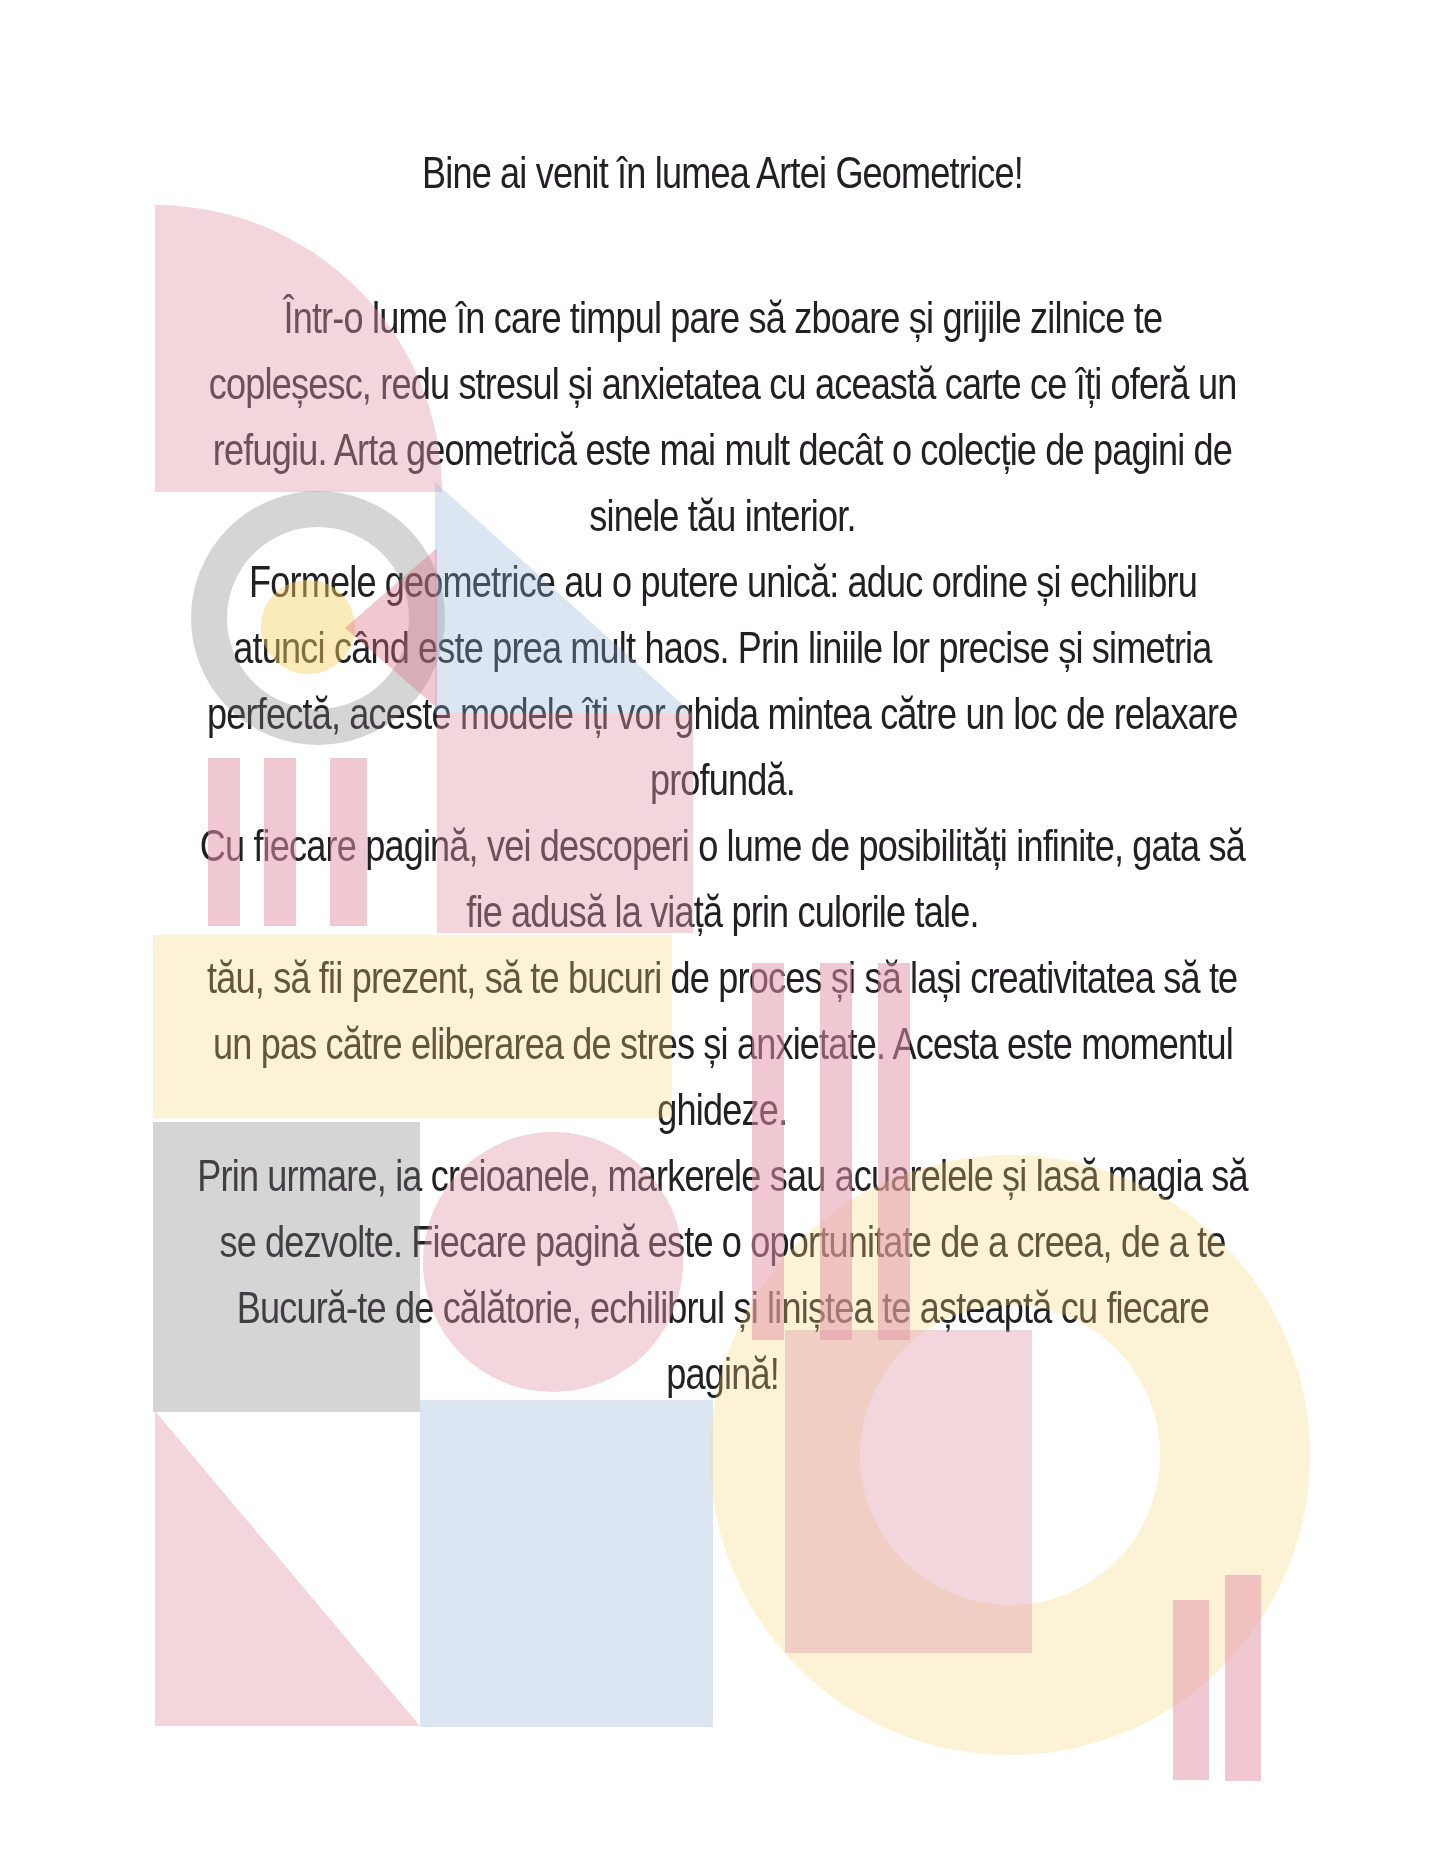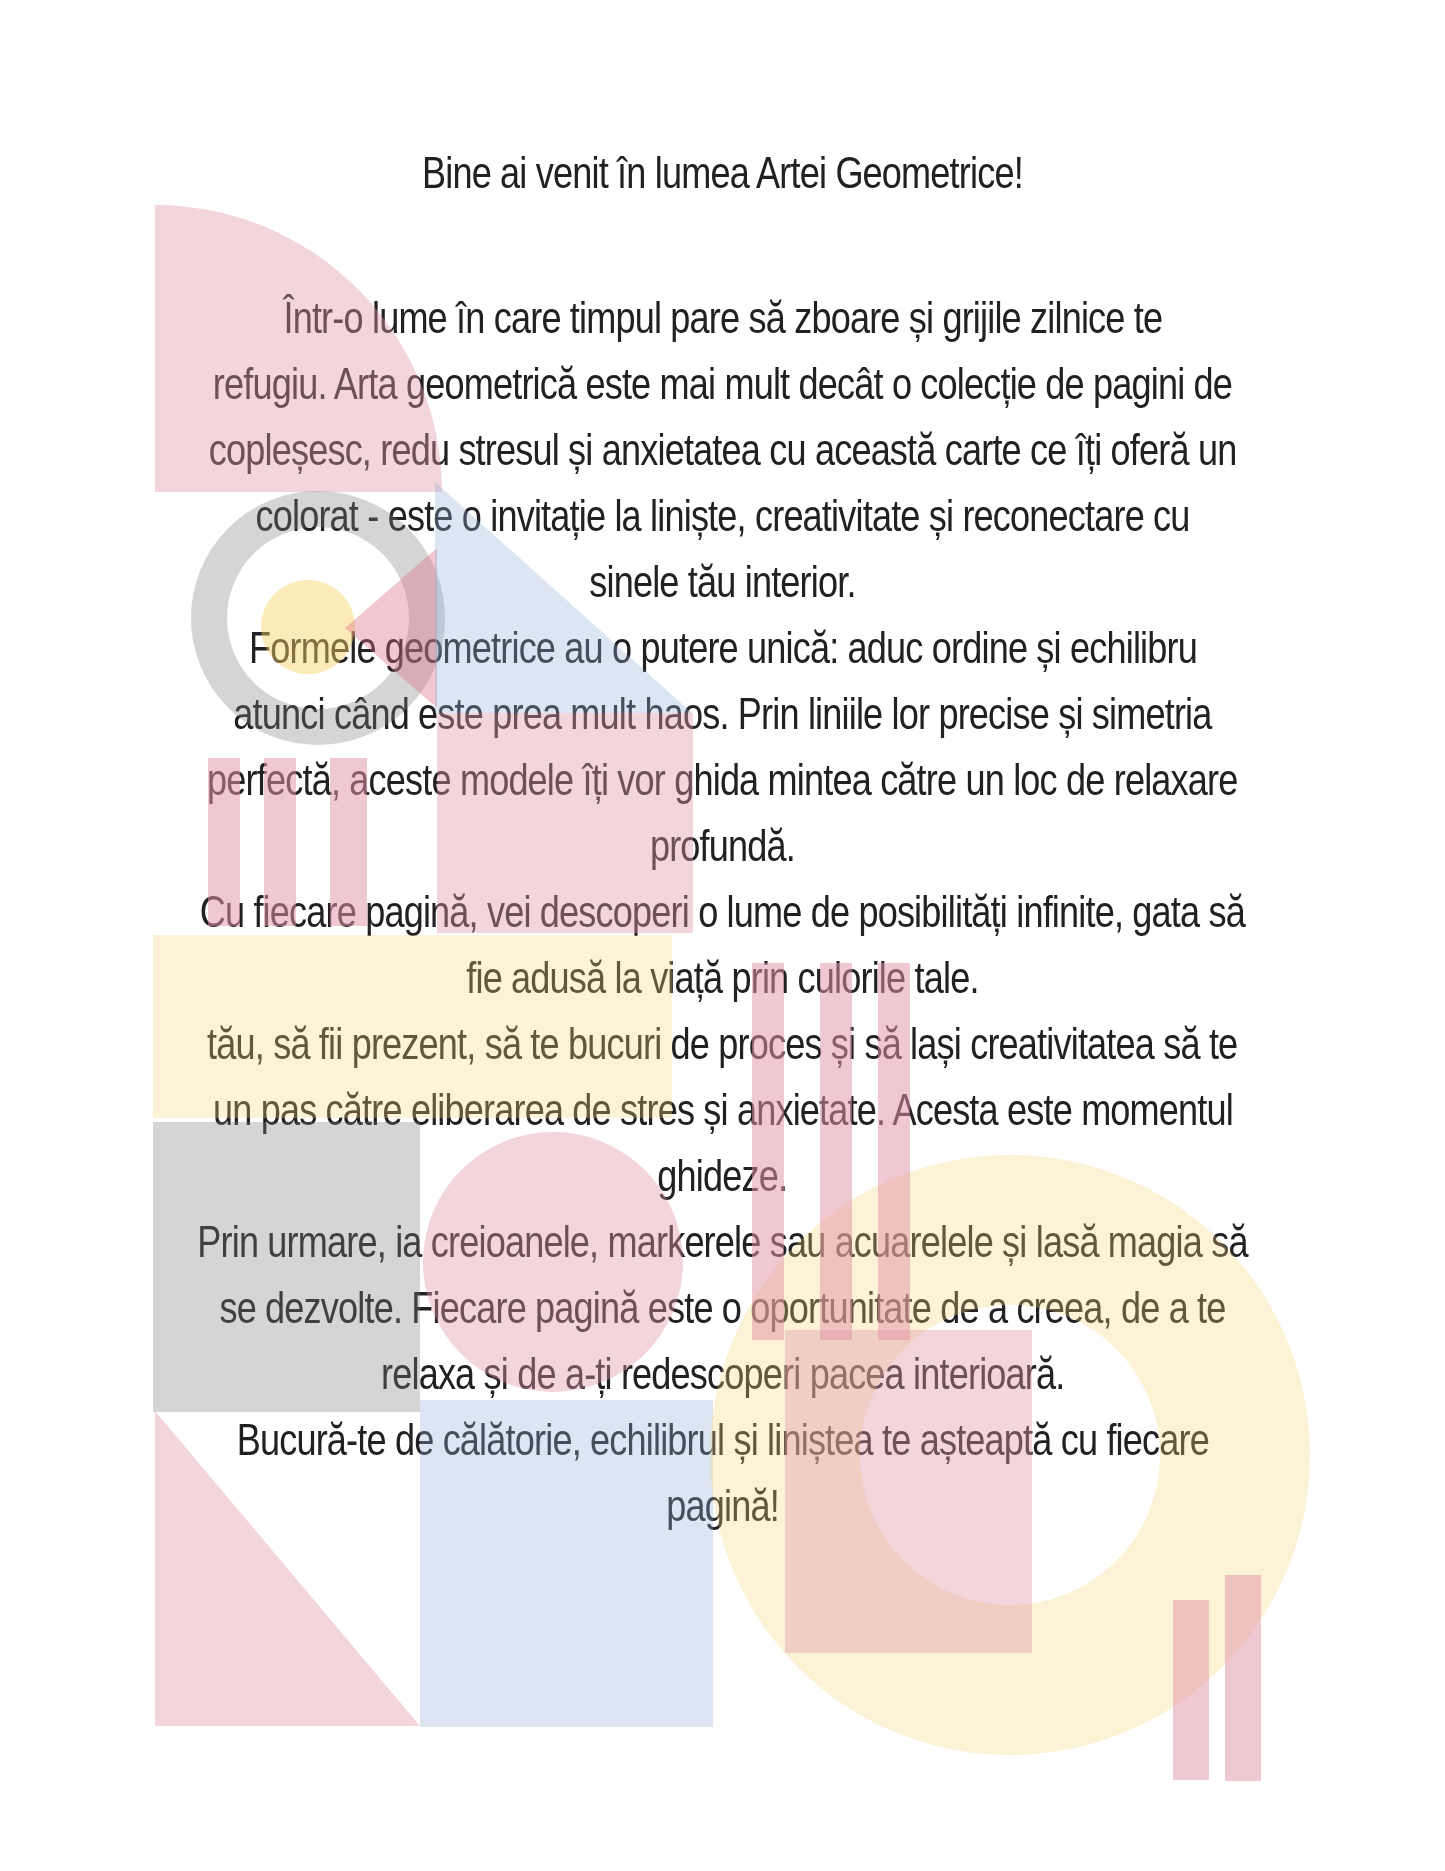--- a/index.html
+++ b/index.html
@@ -64,36 +64,34 @@
 </style>
 </head>
 <body>
 
 <div class="page" style="--pink: rgba(226,149,168,0.40); --pink-bar: rgba(226,149,168,0.52); --red: rgba(217,107,132,0.38); --blue: rgba(143,176,216,0.32); --gray: rgba(128,128,128,0.33); --yellow: rgba(245,214,122,0.30); --yellow-deep: rgba(247,210,100,0.45); background: rgb(255, 255, 255);">
 
   <div class="text-layer" style="color: rgb(35, 32, 36);">
     <div class="line title"><span>Bine ai venit în lumea Artei Geometrice!</span></div>
     <div class="spacer"></div>
     <div class="line"><span>Într-o lume în care timpul pare să zboare și grijile zilnice te</span></div>
+    <div class="line"><span>copleșesc, redu stresul și anxietatea cu această carte ce îți oferă un</span></div>
     <div class="line"><span>refugiu. Arta geometrică este mai mult decât o colecție de pagini de</span></div>
-    <div class="line"><span>copleșesc, redu stresul și anxietatea cu această carte ce îți oferă un</span></div>
-    <div class="line"><span>colorat - este o invitație la liniște, creativitate și reconectare cu</span></div>
     <div class="line"><span>sinele tău interior.</span></div>
     <div class="line"><span>Formele geometrice au o putere unică: aduc ordine și echilibru</span></div>
     <div class="line"><span>atunci când este prea mult haos. Prin liniile lor precise și simetria</span></div>
     <div class="line"><span>perfectă, aceste modele îți vor ghida mintea către un loc de relaxare</span></div>
     <div class="line"><span>profundă.</span></div>
     <div class="line"><span>Cu fiecare pagină, vei descoperi o lume de posibilități infinite, gata să</span></div>
     <div class="line"><span>fie adusă la viață prin culorile tale.</span></div>
     <div class="line"><span>tău, să fii prezent, să te bucuri de proces și să lași creativitatea să te</span></div>
     <div class="line"><span>un pas către eliberarea de stres și anxietate. Acesta este momentul</span></div>
     <div class="line"><span>ghideze.</span></div>
     <div class="line"><span>Prin urmare, ia creioanele, markerele sau acuarelele și lasă magia să</span></div>
     <div class="line"><span>se dezvolte. Fiecare pagină este o oportunitate de a creea, de a te</span></div>
-    <div class="line"><span>relaxa și de a-ți redescoperi pacea interioară.</span></div>
     <div class="line"><span>Bucură-te de călătorie, echilibrul și liniștea te așteaptă cu fiecare</span></div>
     <div class="line"><span>pagină!</span></div>
   </div>
 
   <div class="decor-layer">
     <div class="shape qdisc"></div>
     <div class="shape gray-ring"></div>
     <div class="shape yellow-dot"></div>
     <div class="shape red-wedge"></div>
     <div class="shape blue-triangle"></div>

